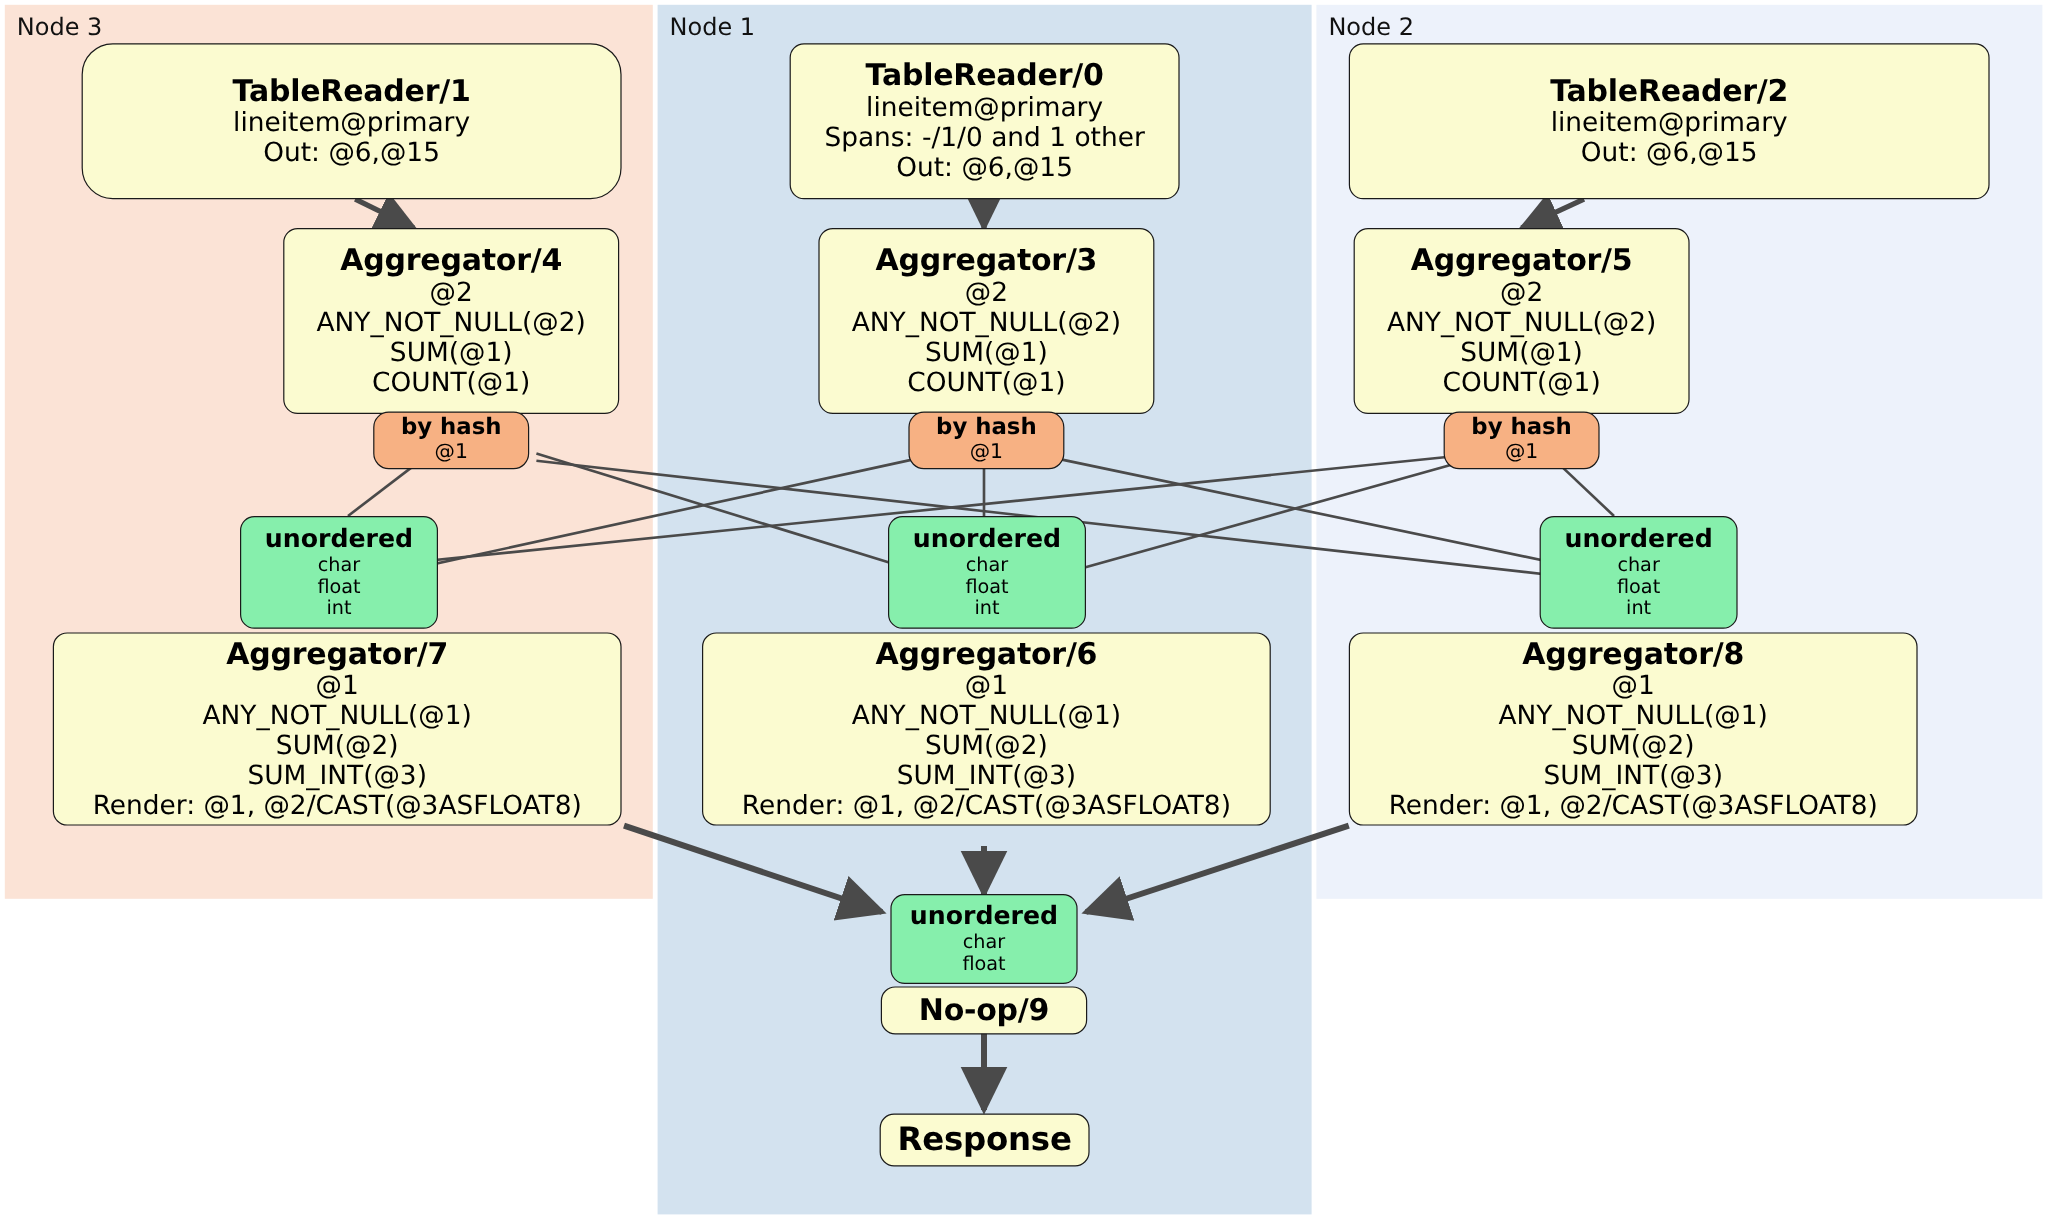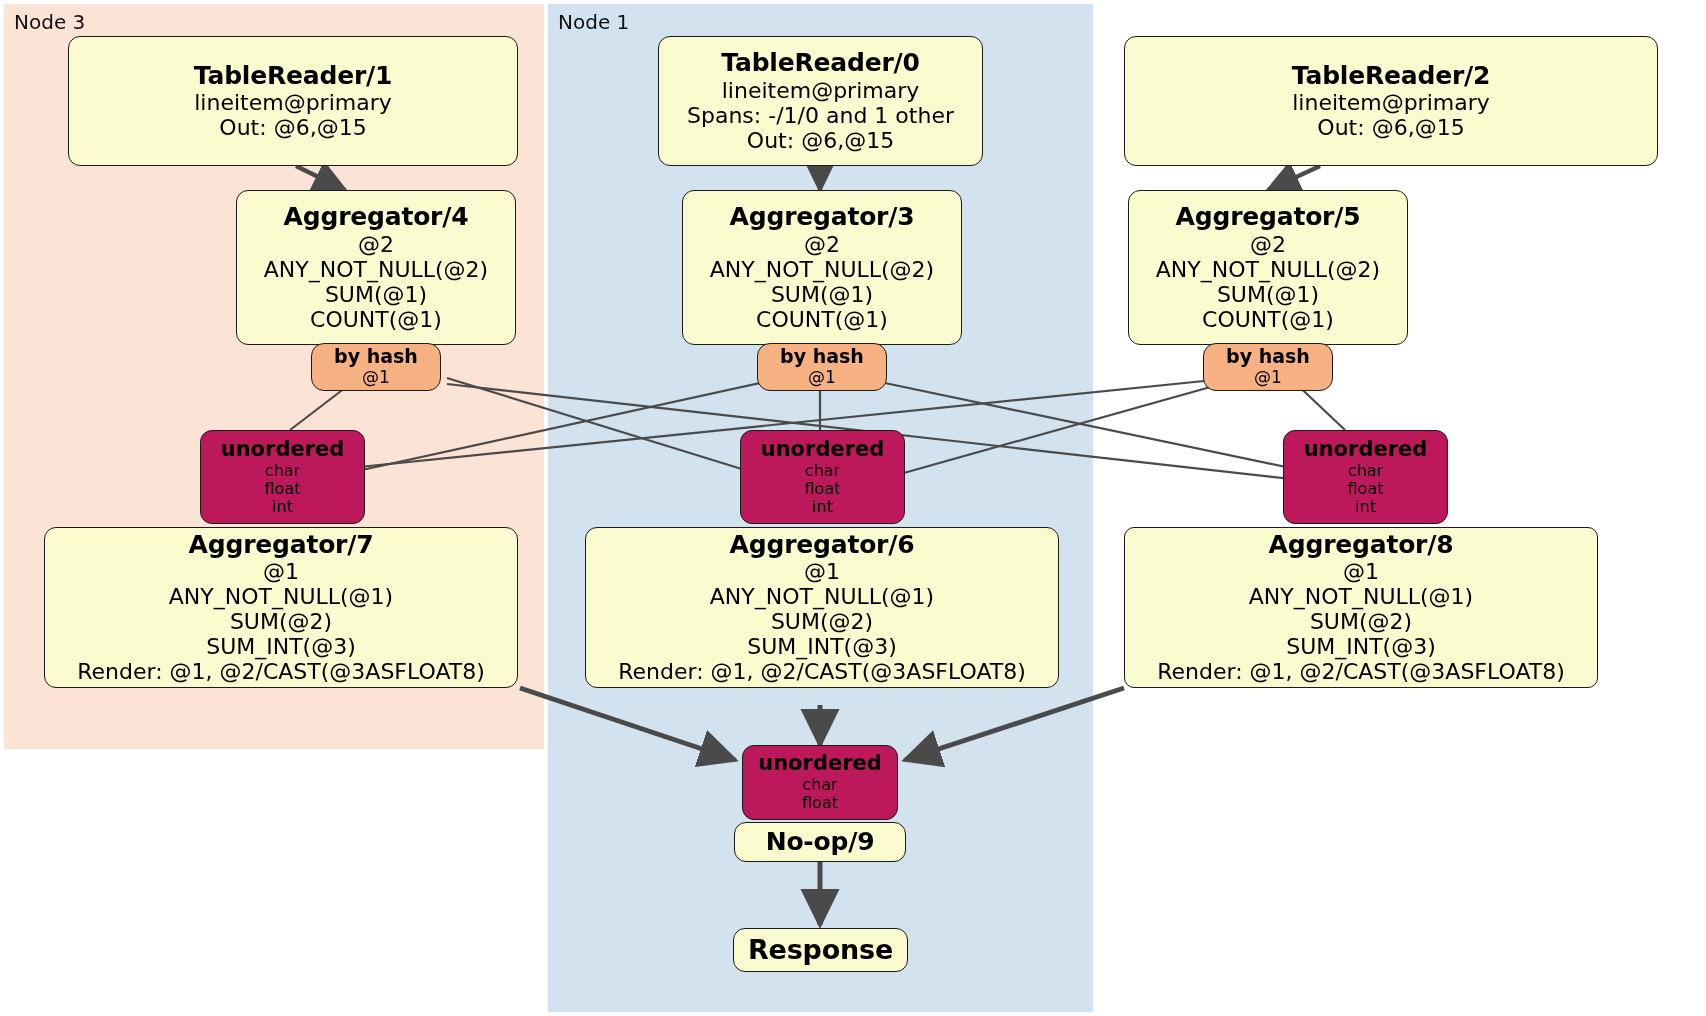--- a/index.html
+++ b/index.html
@@ -40,39 +40,42 @@
   .proc .title{font-weight:bold;font-size:25px;letter-spacing:-0.2px;}
   .proc .line{font-size:22px;}
   .router{
     background:#f7b183;
     border-radius:13px;
     padding:3px 12px;
   }
   .router .title{font-weight:bold;font-size:19px;}
   .router .line{font-size:17px;}
   .recv{
-    background:#be185d;
+    background:#86efac;
     border-radius:12px;
     padding:4px 10px;
   }
   .recv .title{font-weight:bold;font-size:21px;}
   .recv .line{font-size:16px;}
   .small-proc .title{font-weight:bold;font-size:25px;}
   .resp .title{font-weight:bold;font-size:27px;}
 </style>
 </head>
 <body>
 
 <div id="stage">
 
   <div class="panel" style="left:4px;top:4px;width:540px;height:745px;background:#fbe3d6;">
     <div class="panel-label">Node 3</div>
   </div>
   <div class="panel" style="left:548px;top:4px;width:545px;height:1008px;background:#d3e2ef;">
     <div class="panel-label">Node 1</div>
+  </div>
+  <div class="panel" style="left:1097px;top:4px;width:605px;height:745px;background:#edf2fb;">
+    <div class="panel-label">Node 2</div>
   </div>
 
   <svg id="edges" viewBox="0 0 1706 1016">
     <defs>
       <marker id="ah" markerWidth="9" markerHeight="9" refX="7.2" refY="4.5" orient="auto">
         <path d="M0,0.6 L8,4.5 L0,8.4 z" fill="#4a4a4a"></path>
       </marker>
       <marker id="ah-thin" markerWidth="8" markerHeight="8" refX="6.6" refY="4" orient="auto">
         <path d="M0,0.6 L7,4 L0,7.4 z" fill="#4a4a4a"></path>
       </marker>
@@ -94,21 +97,21 @@
     <path d="M1214,386 L886,478" stroke="#4a4a4a" stroke-width="2.2" fill="none"></path>
     <path d="M1290,378 L1345,430" stroke="#4a4a4a" stroke-width="2.2" fill="none"></path>
 
     <path d="M520,688 L735,760" stroke="#4a4a4a" stroke-width="5" fill="none" marker-end="url(#ah)"></path>
     <path d="M820,705 L820,745" stroke="#4a4a4a" stroke-width="5" fill="none" marker-end="url(#ah)"></path>
     <path d="M1124,688 L905,760" stroke="#4a4a4a" stroke-width="5" fill="none" marker-end="url(#ah)"></path>
 
     <path d="M820,860 L820,925" stroke="#4a4a4a" stroke-width="5" fill="none" marker-end="url(#ah)"></path>
   </svg>
 
-  <div class="node proc" style="left:68px;top:36px;width:450px;height:130px;">
+  <div class="node proc" style="left:68px;top:36px;width:450px;height:130px;border-radius:26px;">
     <div class="title">TableReader/1</div>
     <div class="line">lineitem@primary</div>
     <div class="line">Out: @6,@15</div>
   </div>
 
   <div class="node proc" style="left:658px;top:36px;width:325px;height:130px;">
     <div class="title">TableReader/0</div>
     <div class="line">lineitem@primary</div>
     <div class="line">Spans: -/1/0 and 1 other</div>
     <div class="line">Out: @6,@15</div>
@@ -191,21 +194,21 @@
 
   <div class="node proc" style="left:585px;top:527px;width:474px;height:161px;">
     <div class="title">Aggregator/6</div>
     <div class="line">@1</div>
     <div class="line">ANY_NOT_NULL(@1)</div>
     <div class="line">SUM(@2)</div>
     <div class="line">SUM_INT(@3)</div>
     <div class="line">Render: @1, @2/CAST(@3ASFLOAT8)</div>
   </div>
 
-  <div class="node proc" style="left:1124px;top:527px;width:474px;height:161px;border-radius:10px;">
+  <div class="node proc" style="left:1124px;top:527px;width:474px;height:161px;">
     <div class="title">Aggregator/8</div>
     <div class="line">@1</div>
     <div class="line">ANY_NOT_NULL(@1)</div>
     <div class="line">SUM(@2)</div>
     <div class="line">SUM_INT(@3)</div>
     <div class="line">Render: @1, @2/CAST(@3ASFLOAT8)</div>
   </div>
 
   <div class="node recv" style="left:742px;top:745px;width:156px;height:75px;">
     <div class="title">unordered</div>

